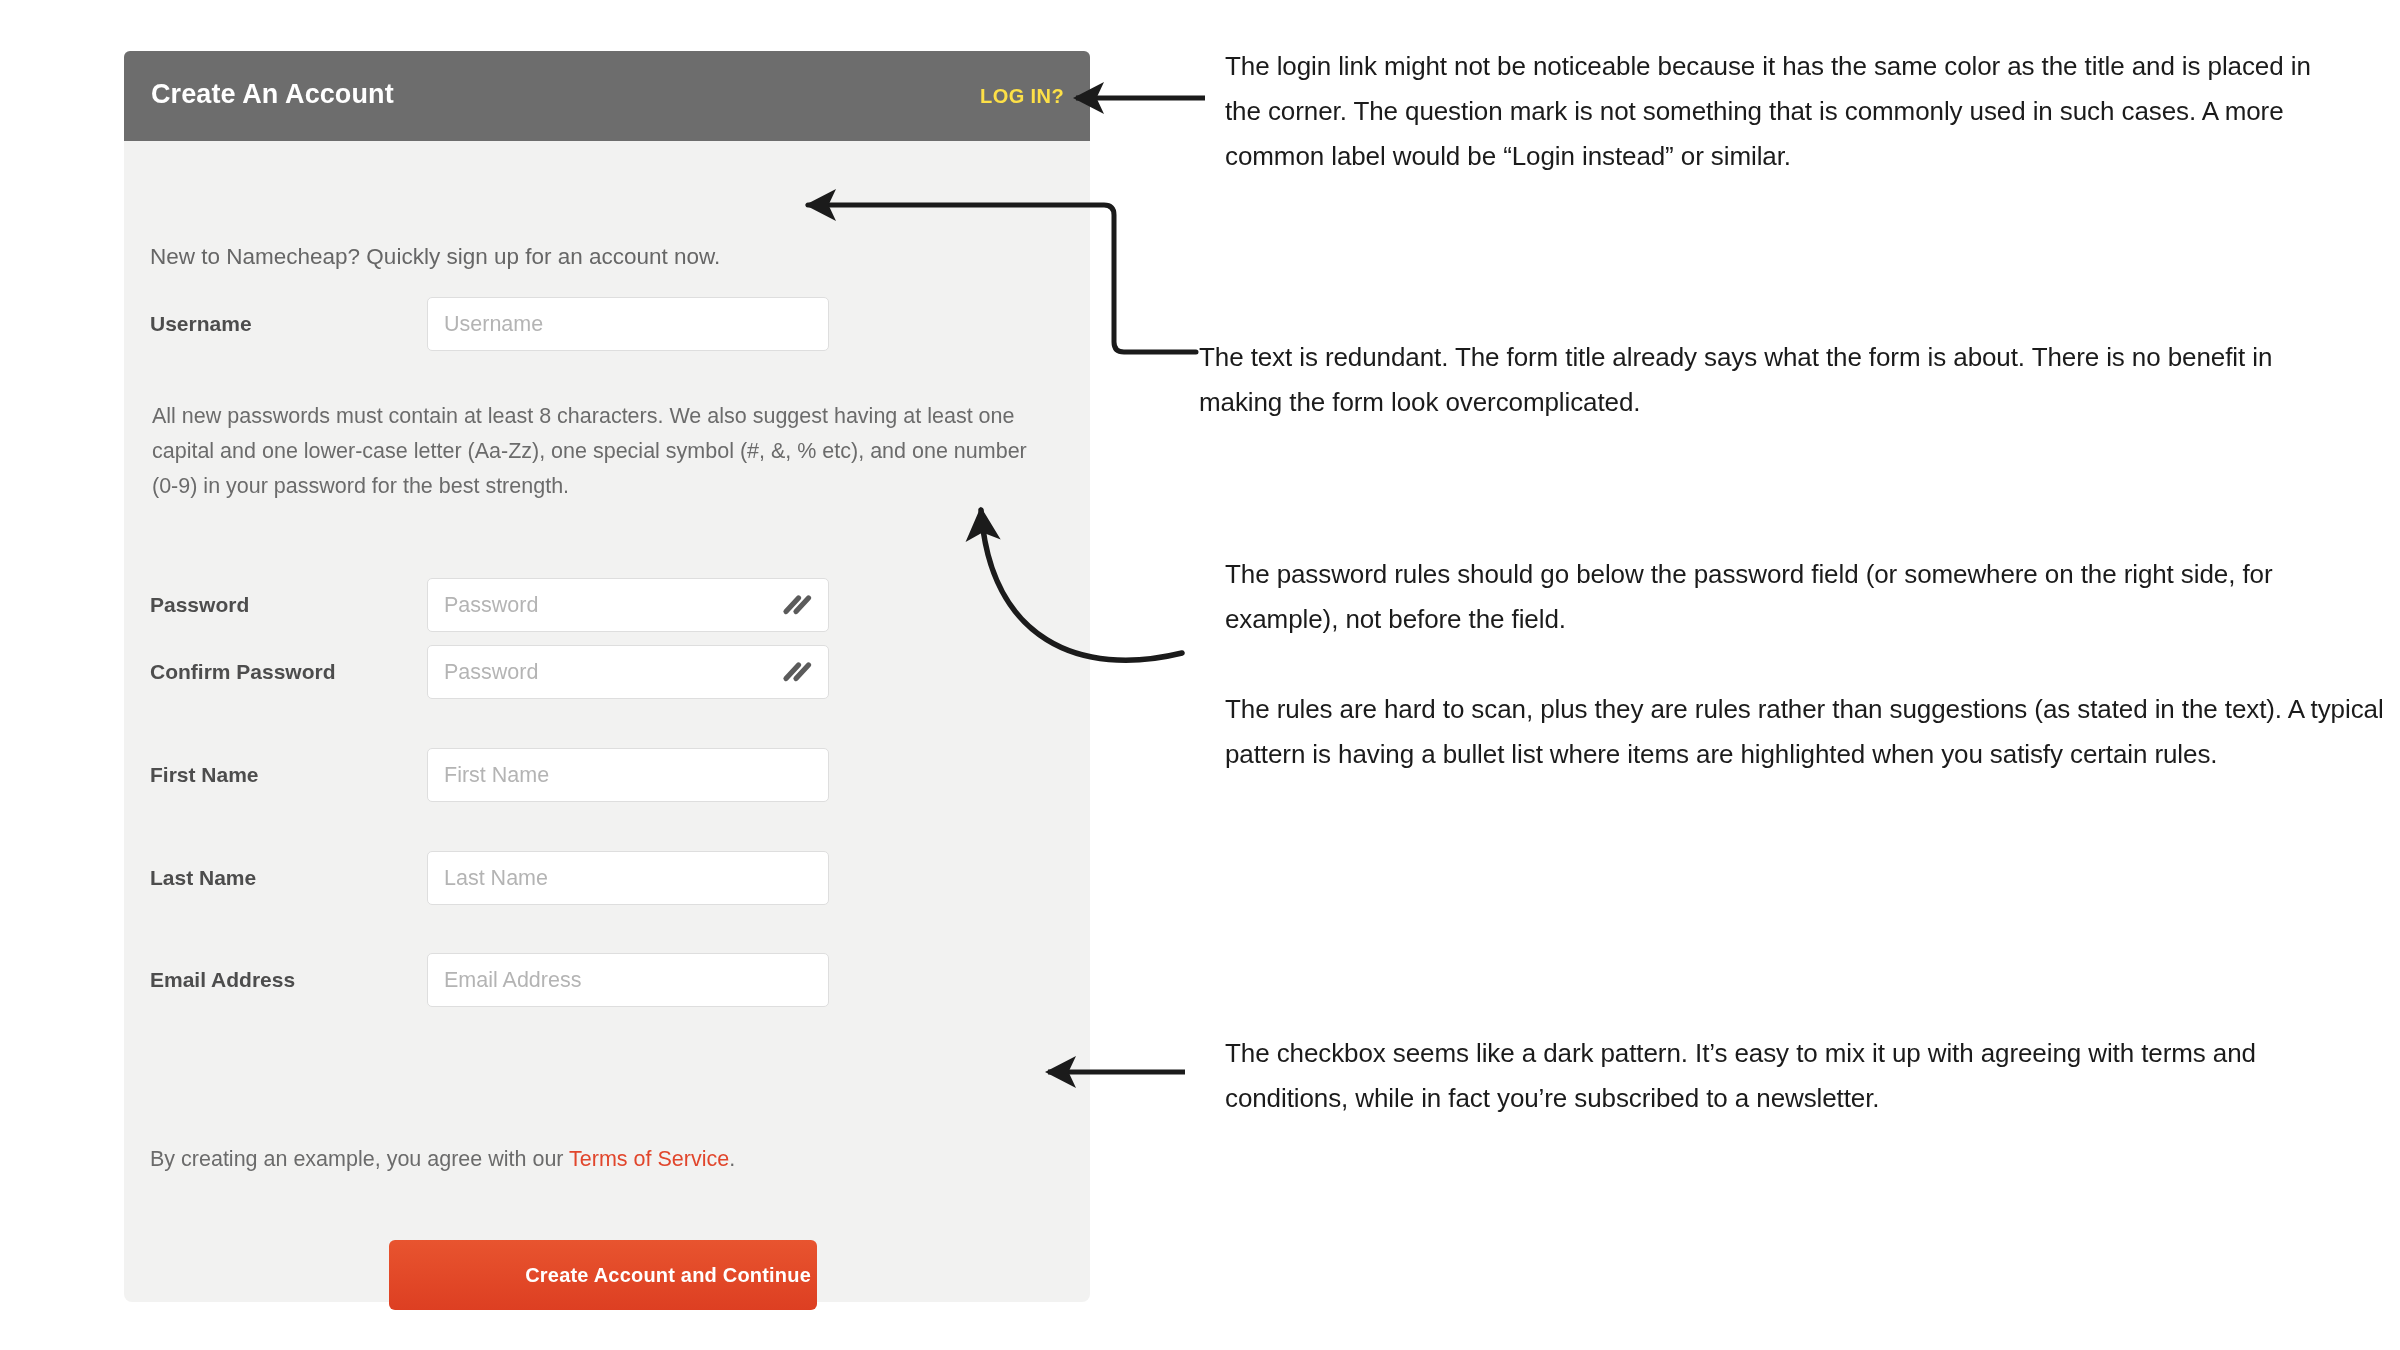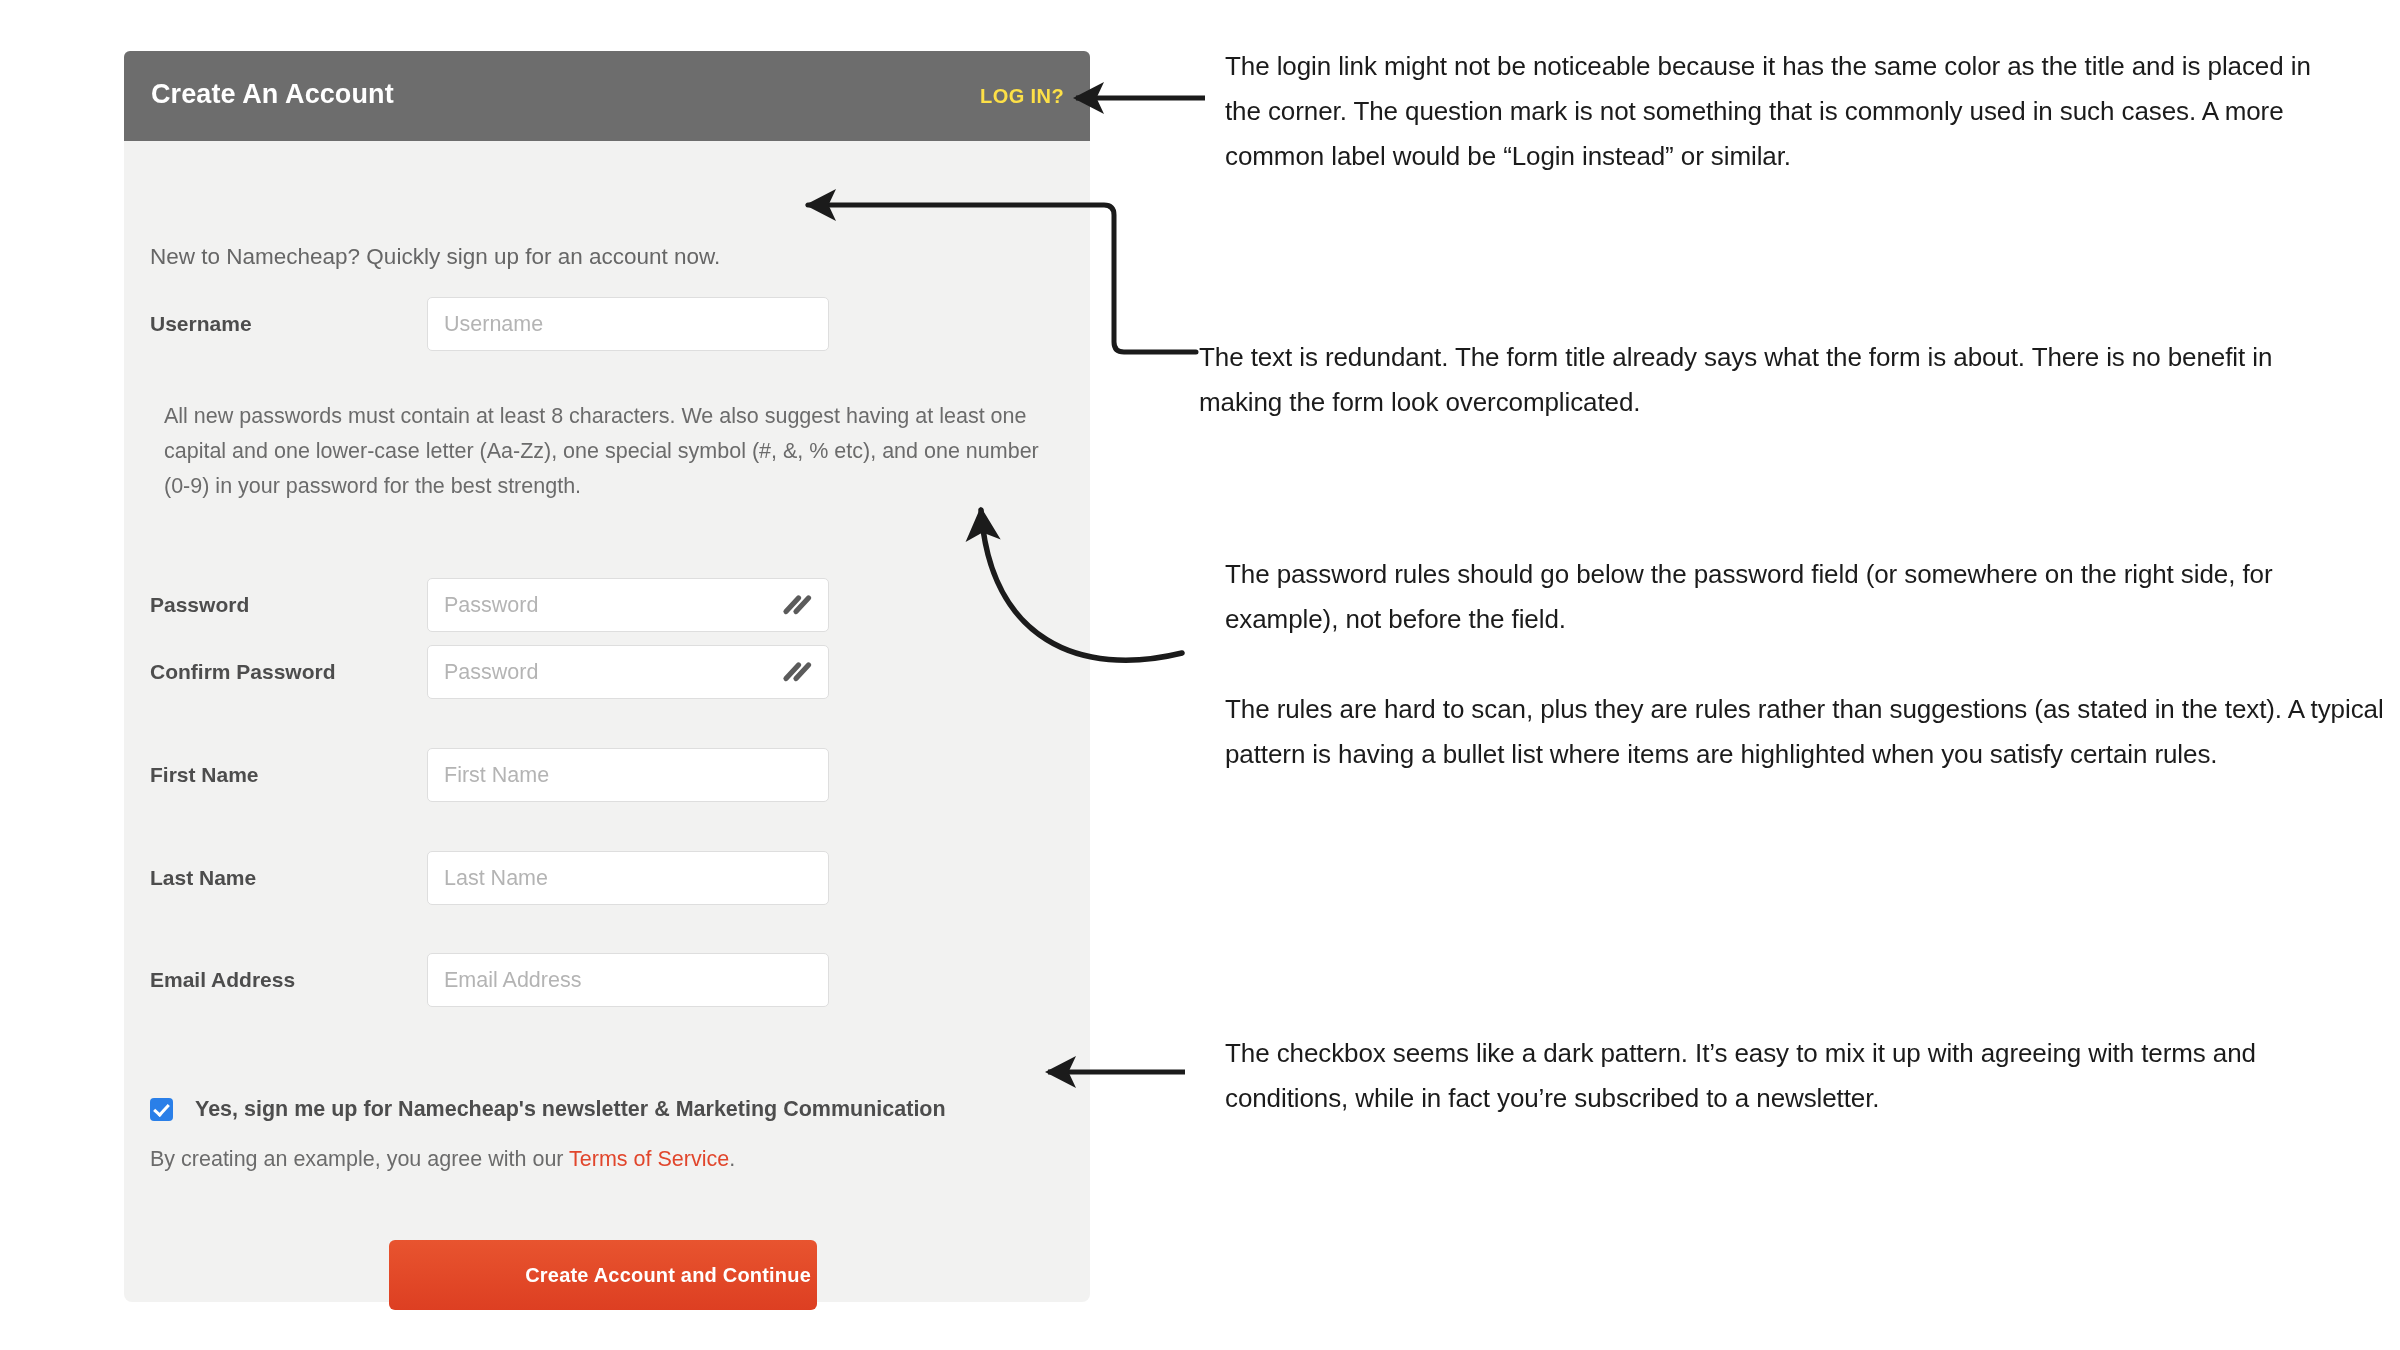--- a/index.html
+++ b/index.html
@@ -117,21 +117,21 @@
     right: 14px;
     top: 50%;
     transform: translateY(-50%);
     width: 34px;
     height: 26px;
     cursor: pointer;
   }
 
   #password-rules {
     position: absolute;
-    left: 40px;
+    left: 28px;
     top: 348px;
     width: 900px;
     font-size: 21.5px;
     line-height: 35px;
     color: #6b6b6b;
   }
 
   #consent-row {
     position: absolute;
     left: 26px;
@@ -288,24 +288,20 @@
     </div>
   </div>
 
   <div class="field-row" style="top:902px;">
     <div class="field-label">Email Address</div>
     <div class="field-input-wrap">
       <input class="field-input" type="text" placeholder="Email Address" style="">
     </div>
   </div>
 
-  <div id="consent-row">
-    <div id="newsletter-checkbox"></div>
-    <div id="consent-label">Yes, sign me up for Namecheap's newsletter &amp; Marketing Communication</div>
-  </div>
 
   <div id="terms-row">
     <span>By creating an example, you agree with our </span><a id="terms-link" href="#">Terms of Service</a><span>.</span>
   </div>
 
   <button id="create-account-button">Create Account and Continue</button>
 </div>
 
 <div class="annotation" id="annotation-1">The login link might not be noticeable because it has the same color as the title and is placed in the corner. The question mark is not something that is commonly used in such cases. A more common label would be “Login instead” or similar.</div>
 <div class="annotation" id="annotation-2">The text is redundant. The form title already says what the form is about. There is no benefit in making the form look overcomplicated.</div>

